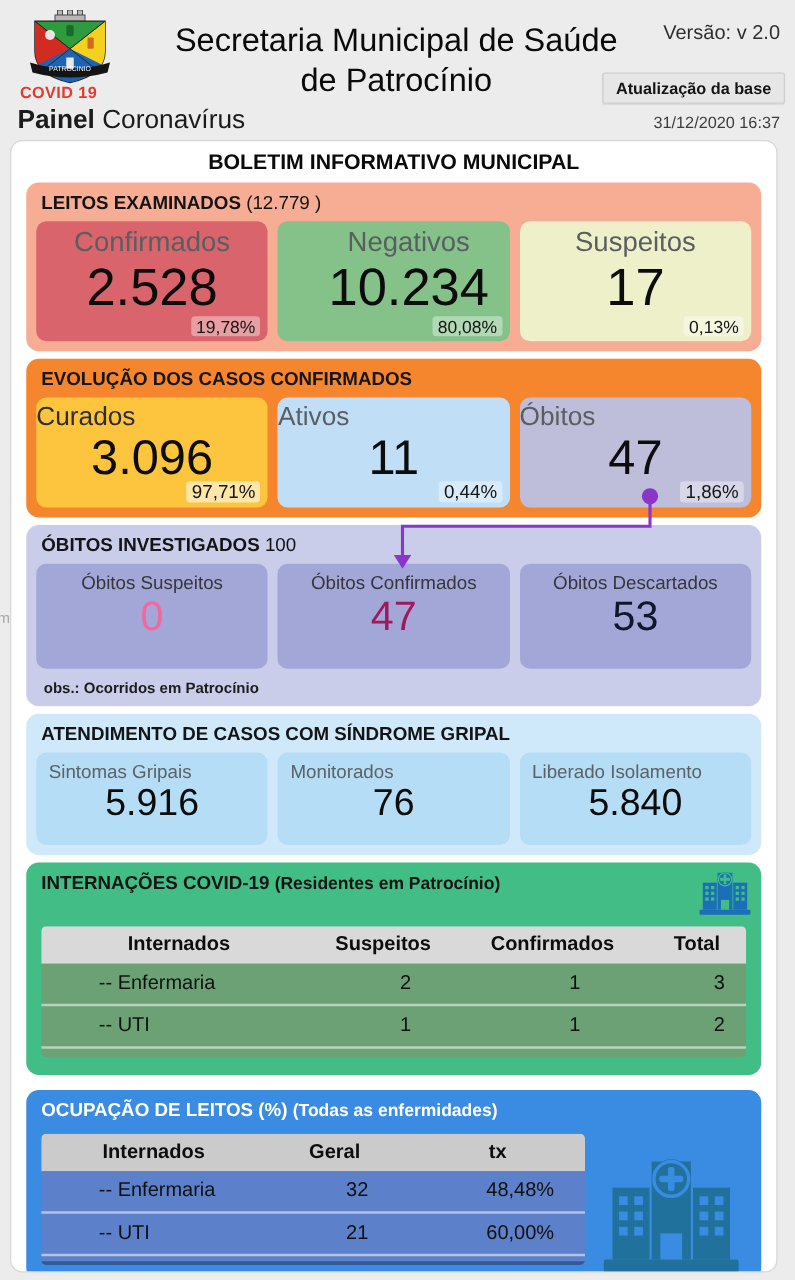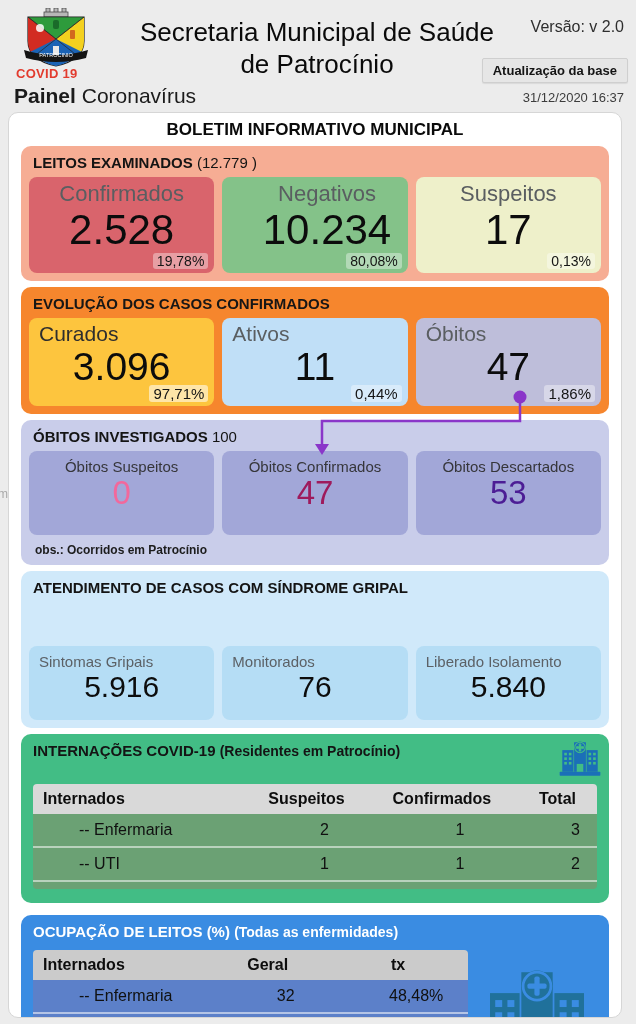--- a/index.html
+++ b/index.html
@@ -45,53 +45,53 @@
   .card-value { text-align:center; font-size:42px; line-height:46px; color:#0c0c0c; }
   .chip { position:absolute; right:6px; bottom:4px; font-size:14px; color:#151515; background:rgba(255,255,255,.38); border-radius:3px; padding:0 4px; }
   .bg-conf { background:#d9646c; }
   .bg-neg  { background:#84c289;padding-left:24px; }
   .bg-susp { background:#eef0ca; }
 
   
   .sec-evolucao { background:#f6862d; }
   .sec-evolucao .sec-title { color:#161616; }
   .sec-evolucao .stat-card { height:88px; }
-  .sec-evolucao .card-label { text-align:left; padding-left:10px; font-size:21px; }
+  .sec-evolucao .card-label { text-align:left; font-size:21px; }
   .sec-evolucao .card-value { font-size:39px; line-height:42px; }
   .bg-cur { background:#fdc53e; }
   .bg-cur .card-label { color:#2e2e2e; }
   .bg-atv { background:#c0dff7; }
   .bg-obt { background:#bebeda; }
   .bg-cur .chip { background:rgba(255,255,255,.55); font-size:15px; }
   .sec-evolucao .chip { font-size:15px; }
 
   
   .sec-obitos { background:#c9cdea; }
   .sec-obitos .stat-card { height:84px; background:#a2a7d8; }
   .sec-obitos .card-label { font-size:15px; color:#36363a; margin-top:7px; }
   .sec-obitos .card-value { font-size:33px; line-height:36px; }
   .val-pink { color:#f2689c; }
   .val-magenta { color:#9e1a5c; }
-  .val-gold { color:#4c1d95; }
+  .val-gold { color:#0f172a; }
   .obs-note { font-size:12px; font-weight:bold; color:#1c1c1c; margin:8px 0 0 6px; }
 
   
   .sec-gripal { background:#d0e9fa; }
-  .sec-gripal .stat-card { height:74px; background:#b5ddf5;margin-top:44px; }
+  .sec-gripal .stat-card { height:74px; background:#b5ddf5; }
   .sec-gripal .card-label { text-align:left; font-size:15px; color:#5c6166; padding-left:10px; margin-top:7px; }
   .sec-gripal .card-value { font-size:30px; line-height:34px; }
 
   
   .tbl { border-radius:4px; overflow:hidden; margin:4px 4px 0; }
   .tbl-row { display:grid; align-items:center; }
   .cols4 { grid-template-columns:38% 21% 27% 14%; }
   .cols3 { grid-template-columns:40% 28% 32%; }
   .tbl-head { background:#d9d9d9; font-weight:bold; font-size:16px; color:#0d0d0d; }
   .tbl-head > div { padding:6px 4px; text-align:center; }
-  .tbl-head > div:first-child { text-align:left; padding-left:10px; }
+  .tbl-head > div:first-child { text-align:center; padding-left:10px; }
   .tbl-body-row > div { padding:7px 4px; font-size:16px; color:#101010; text-align:center;margin-left:36px; }
   .tbl-body-row > div:first-child { text-align:left; padding-left:10px; }
   .tbl-foot { height:9px; }
 
   .sec-internacoes { background:#42bd85; padding-bottom:14px; }
   .sec-internacoes .title-row { display:flex; justify-content:space-between; align-items:flex-start; }
   .sec-internacoes .tbl-body-row, .sec-internacoes .tbl-foot { background:#6ba174; }
   .sec-internacoes .tbl-body-row + .tbl-body-row,
   .sec-internacoes .tbl-foot { border-top:2px solid #b9d2bd; }
 

